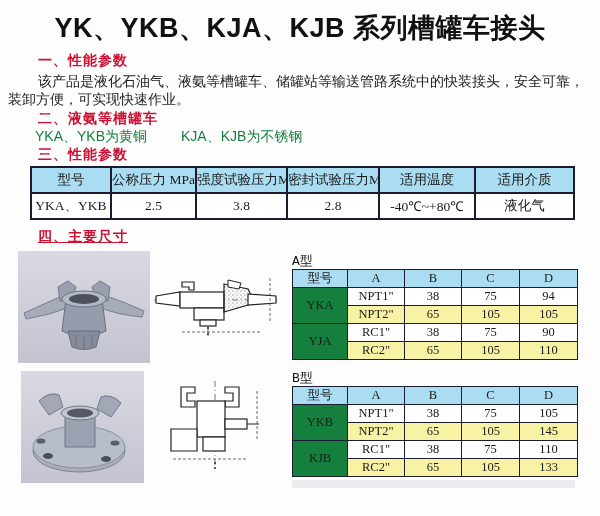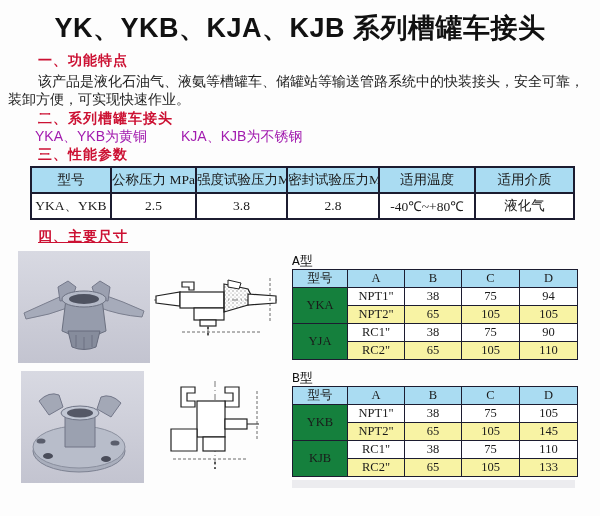--- a/index.html
+++ b/index.html
@@ -34,21 +34,21 @@
     margin:4px 8px 0 8px;
     font-size:14px;
     line-height:18px;
     text-indent:30px;
     color:#222;
   }
   .materials-line {
     margin:2px 0 0 35px;
     font-size:14px;
     line-height:16px;
-    color:#a21caf;
+    color:#15803d;
   }
   .materials-line .gap { margin-left:34px; }
 
   
   table { border-collapse:collapse; table-layout:fixed; }
   .perf-table {
     margin:4px 0 0 30px;
     width:532px;
     font-family:"Liberation Serif", serif;
     font-size:13.5px;
@@ -100,24 +100,24 @@
     background:#ececef;
   }
 </style>
 </head>
 <body>
 
 <div class="page">
 
   <h1 class="title">YK、YKB、KJA、KJB 系列槽罐车接头</h1>
 
-  <div class="sec-heading">一、功能特点</div>
+  <div class="sec-heading">一、性能参数</div>
   <p class="body-para">该产品是液化石油气、液氨等槽罐车、储罐站等输送管路系统中的快装接头，安全可靠，装卸方便，可实现快速作业。</p>
 
-  <div class="sec-heading tight">二、系列槽罐车接头</div>
+  <div class="sec-heading tight">二、液氨等槽罐车</div>
   <div class="materials-line">
     <span>YKA、YKB为黄铜</span><span class="gap">KJA、KJB为不锈钢</span>
   </div>
 
   <div class="sec-heading tight">三、性能参数</div>
 
   <table class="perf-table">
     <thead>
       <tr>
         <th class="c0 hdr-blue">型号</th>

